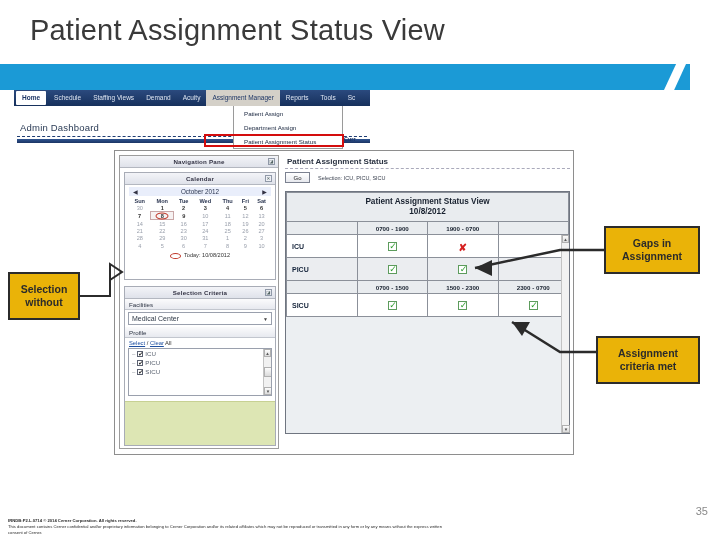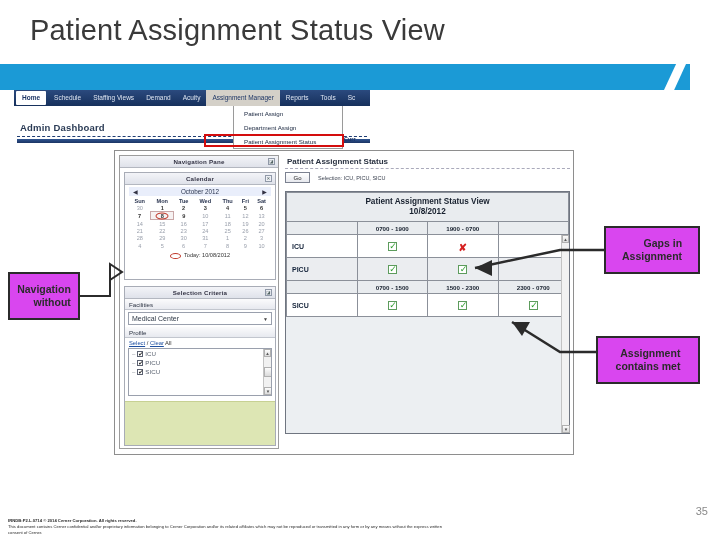--- a/index.html
+++ b/index.html
@@ -66,21 +66,21 @@
     z-index:4;
   }
   .dditem {
     font-size:6.2px; color:#17243d; padding:3.5px 4px 3.5px 10px;
     white-space:nowrap;
   }
 
   
   #admin-dash {
     position:absolute; left:6px; top:32px;
-    font-size:9.5px; font-weight:bold; color:#2a3b55;
+    font-size:9.5px; font-weight:normal; color:#2a3b55;
     letter-spacing:.2px;
     text-align:center;
   }
   #dash-rule {
     position:absolute; left:3px; top:46px; width:350px; height:0;
     border-top:1px dashed #1f3d73;
   }
   #dash-bar {
     position:absolute; left:3px; top:49px; width:353px; height:4px;
     background:linear-gradient(#2f5591,#1b3464);
@@ -273,23 +273,23 @@
     font-size:9px; color:#2e9e2e; line-height:11px;
   }
   .xmark { font-size:10px; font-weight:bold; color:#d62020; line-height:10px; }
   #status-vscroll {
     position:absolute; right:0; top:43px; width:8px; bottom:0;
     background:#f2f2f2; border-left:1px solid #c3c3c3;
   }
 
   
   .callout {
-    position:absolute; border:2px solid #2b2b2b; background:#d946ef;
+    position:absolute; border:2px solid #2b2b2b; background:#eab308;
     display:flex; align-items:center; justify-content:center;
-    text-align:right; font-weight:bold; color:#2b2b2b;
+    text-align:center; font-weight:bold; color:#2b2b2b;
     font-size:10.5px; line-height:13px; padding:2px 4px;
   }
   #callout-selection { left:8px; top:272px; width:72px; height:48px; }
   #callout-gaps      { left:604px; top:226px; width:96px; height:48px; }
   #callout-met       { left:596px; top:336px; width:104px; height:48px; }
 
   svg.conn { position:absolute; overflow:visible; pointer-events:none; }
 
   
   #page-number {
@@ -536,36 +536,36 @@
 <svg class="conn" style="left:0;top:0;width:720px;height:540px;">
   <polyline points="80,296 110,296 110,264 122,272 110,280 110,296" fill="none" stroke="#2b2b2b" stroke-width="2"></polyline>
   <polyline points="604,250 560,250 475,268" fill="none" stroke="#2b2b2b" stroke-width="2.5"></polyline>
   <polygon points="475,268 492,260 492,276" fill="#2b2b2b"></polygon>
   <polyline points="596,352 560,352 512,322" fill="none" stroke="#2b2b2b" stroke-width="2.5"></polyline>
   <polygon points="512,322 530,322 522,336" fill="#2b2b2b"></polygon>
 </svg>
 
 <div class="callout" id="callout-selection">
   <span>
-    <span>Navigation</span><br>
+    <span>Selection</span><br>
     <span>without</span>
   </span>
 </div>
 
 <div class="callout" id="callout-gaps">
   <span>
     <span>Gaps in</span><br>
     <span>Assignment</span>
   </span>
 </div>
 
 <div class="callout" id="callout-met">
   <span>
     <span>Assignment</span><br>
-    <span>contains met</span>
+    <span>criteria met</span>
   </span>
 </div>
 
 <div id="page-number">35</div>
 
 <div id="footer">
   <div id="footer-line1">IRNDB:P2.L.0714   © 2014 Cerner Corporation. All rights reserved.</div>
   <div id="footer-line2">This document contains Cerner confidential and/or proprietary information belonging to Cerner Corporation and/or its related affiliates which may not be reproduced or transmitted in any form or by any means without the express written</div>
   <div id="footer-line3">consent of Cerner.</div>
 </div>

